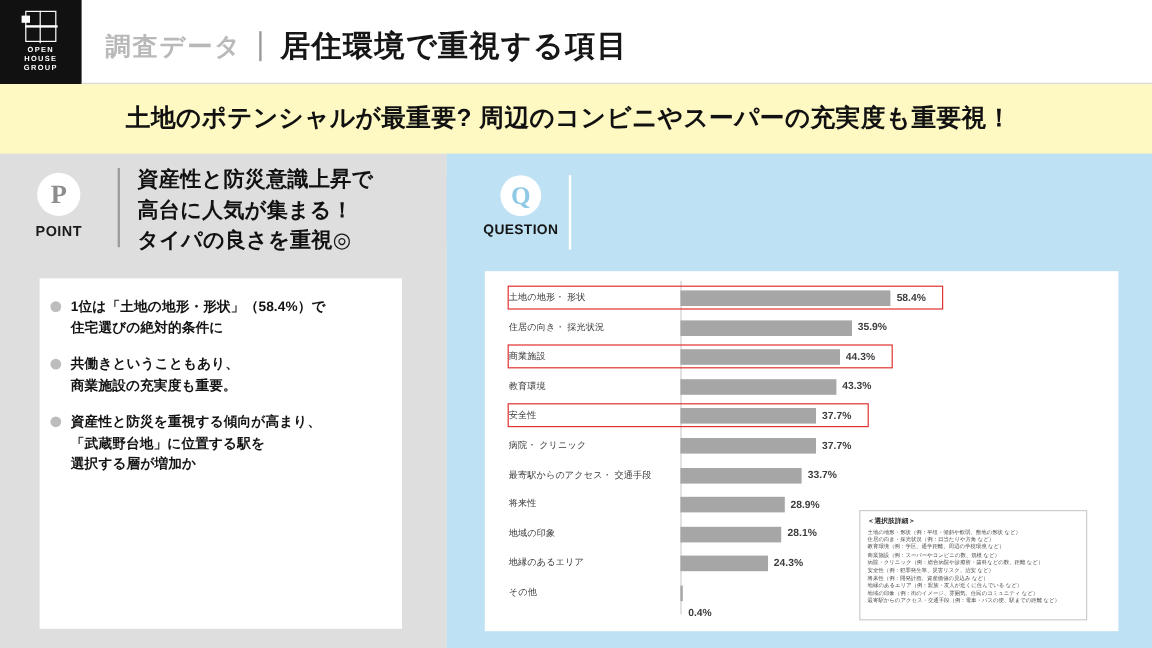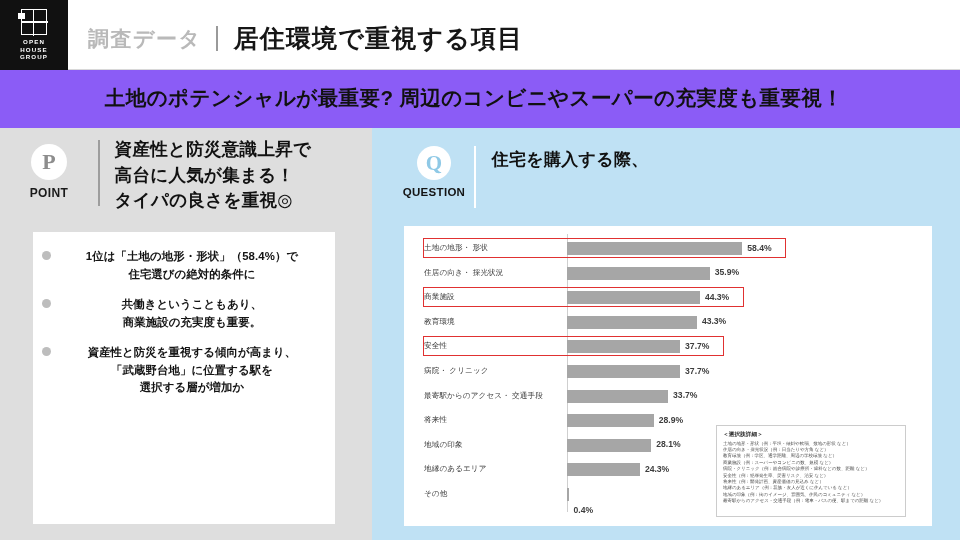--- a/index.html
+++ b/index.html
@@ -5,21 +5,21 @@
   * { box-sizing: border-box; margin: 0; padding: 0; }
   html, body {
     width: 960px; height: 540px;
     font-family: "Liberation Sans", "DejaVu Sans", sans-serif;
     background: #ffffff;
     overflow: hidden;
   }
   #slide {
     position: relative;
     width: 960px; height: 540px;
-    background: #8b5cf6;
+    background: #fef9c3;
   }
 
   
   #header {
     position: absolute; left: 0; top: 0; width: 960px; height: 70px;
     background: #ffffff;
   }
   #logo-block {
     position: absolute; left: 0; top: 0; width: 68px; height: 70px;
     background: #111111;
@@ -251,21 +251,21 @@
       </div>
       <div id="point-head-divider"></div>
       <div id="point-head-lines">
         <div>資産性と防災意識上昇で</div>
         <div>高台に人気が集まる！</div>
         <div>タイパの良さを重視◎</div>
       </div>
     </div>
 
     <div id="point-card">
-      <div style="padding:16px 0 0 0;text-align:center;">
+      <div style="padding:16px 0 0 0;">
         <div class="point-item">
           <span class="point-bullet"></span>
           <div class="pl">1位は「土地の地形・形状」（58.4%）で</div>
           <div class="pl">住宅選びの絶対的条件に</div>
         </div>
         <div class="point-item">
           <span class="point-bullet"></span>
           <div class="pl">共働きということもあり、</div>
           <div class="pl">商業施設の充実度も重要。</div>
         </div>
@@ -282,21 +282,20 @@
   <div id="point-arrow"></div>
 
   <div id="question-panel">
     <div id="q-head">
       <div id="q-badge-col">
         <div id="q-circle">Q</div>
         <div id="q-badge-label">QUESTION</div>
       </div>
       <div id="q-head-divider"></div>
       <div id="q-head-lines">
-        <div>住宅を購入する際、</div>
       </div>
     </div>
   </div>
 
   <div id="chart-card">
     <div id="chart-inner">
       <div id="chart-axis"></div>
       <div id="bars-container">
           <div class="bar-row" style="top: 10px;">
             <span class="bar-label">土地の地形・ 形状</span>

